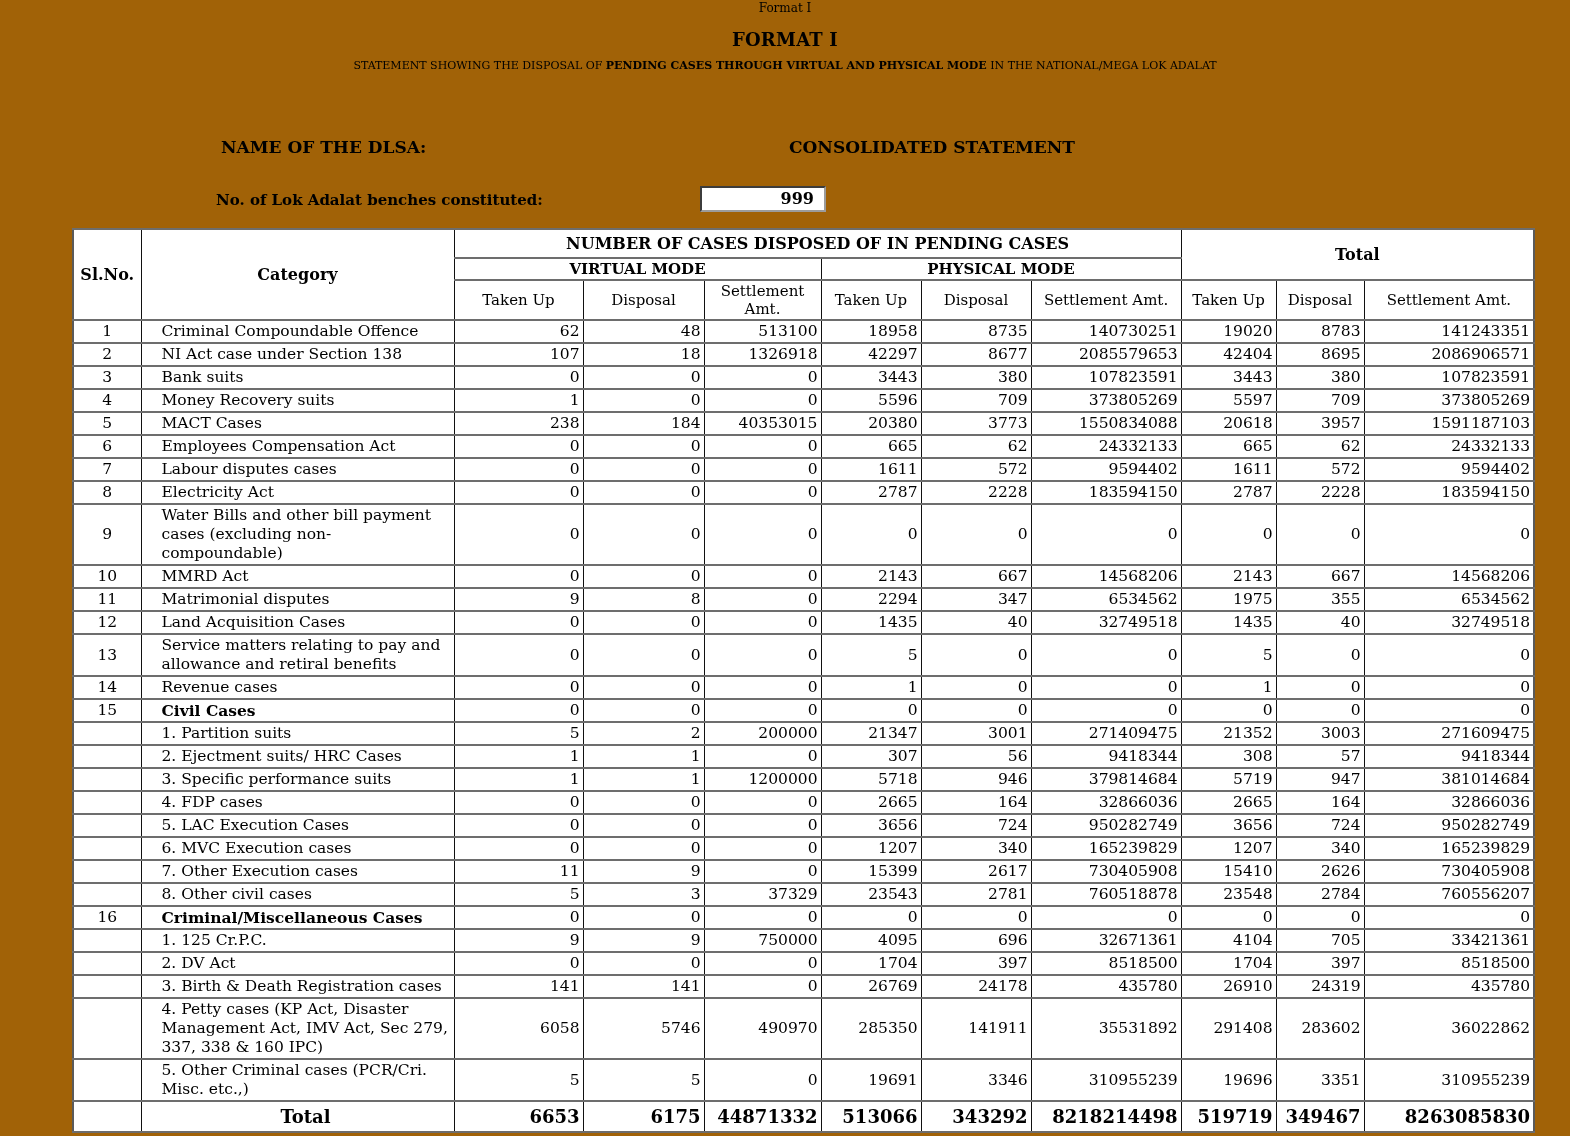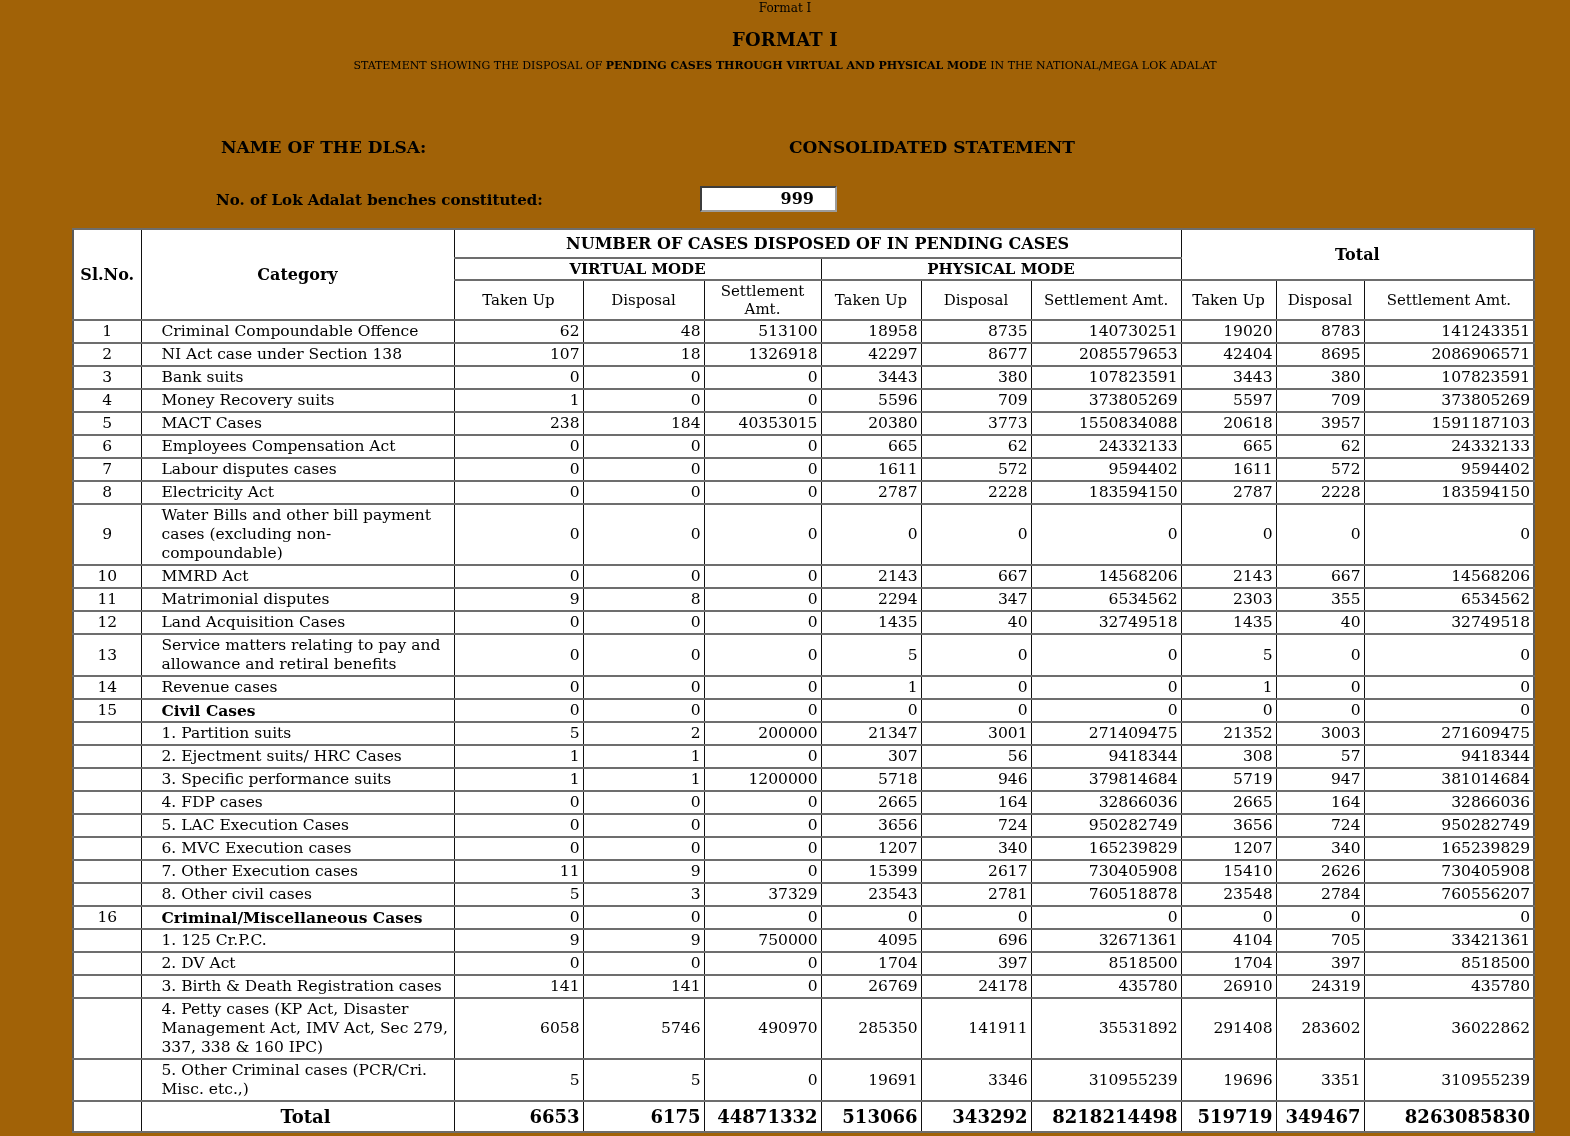--- a/index.html
+++ b/index.html
@@ -42,21 +42,21 @@
     position: absolute; top: 191px; left: 216px;
     font-size: 15px; font-weight: bold;
   }
   .bench-box {
     position: absolute; top: 186px; left: 700px;
     width: 112px; height: 22px;
     border: 2px solid;
     border-color: #3c3c3c #9c9c9c #9c9c9c #3c3c3c;
     background: #ffffff;
     font-size: 16px; font-weight: bold;
-    text-align: right; line-height: 22px; padding-right: 21px;
+    text-align: right; line-height: 22px; padding-right: 10px;
   }
 
   table.main {
     position: absolute; left: 72px; top: 228px;
     width: 1461px;
     border-collapse: collapse; table-layout: fixed;
     background: #ffffff;
   }
   table.main th, table.main td {
     border-left: 1.5px solid #111111;
@@ -274,21 +274,21 @@
         </tr>
         <tr>
           <td class="sl">11</td>
           <td class="cat">Matrimonial disputes</td>
           <td class="num">9</td>
           <td class="num">8</td>
           <td class="num">0</td>
           <td class="num">2294</td>
           <td class="num">347</td>
           <td class="num">6534562</td>
-          <td class="num">2303</td>
+          <td class="num">1975</td>
           <td class="num">355</td>
           <td class="num">6534562</td>
         </tr>
         <tr>
           <td class="sl">12</td>
           <td class="cat">Land Acquisition Cases</td>
           <td class="num">0</td>
           <td class="num">0</td>
           <td class="num">0</td>
           <td class="num">1435</td>

